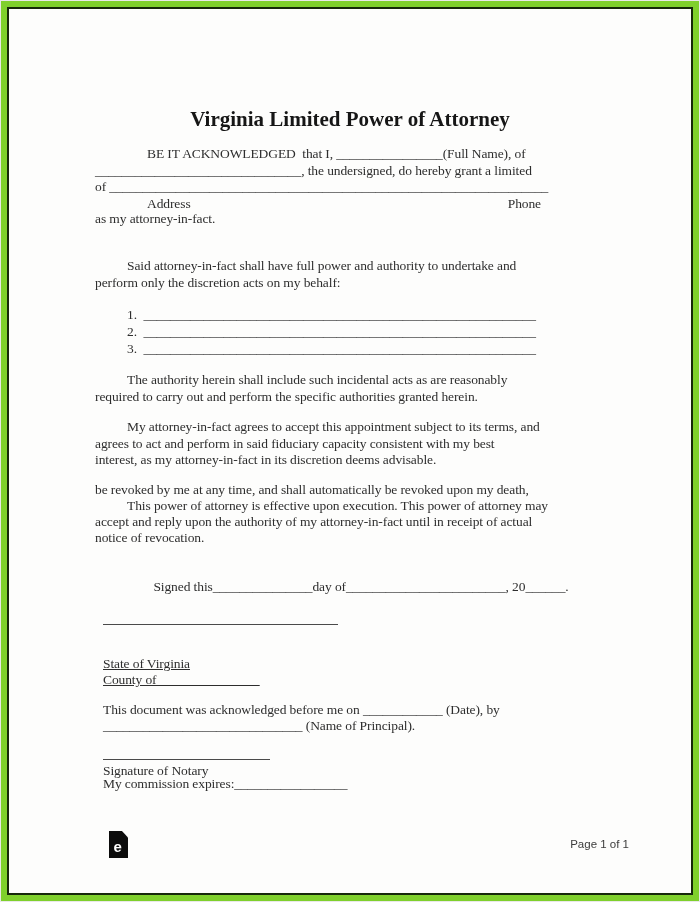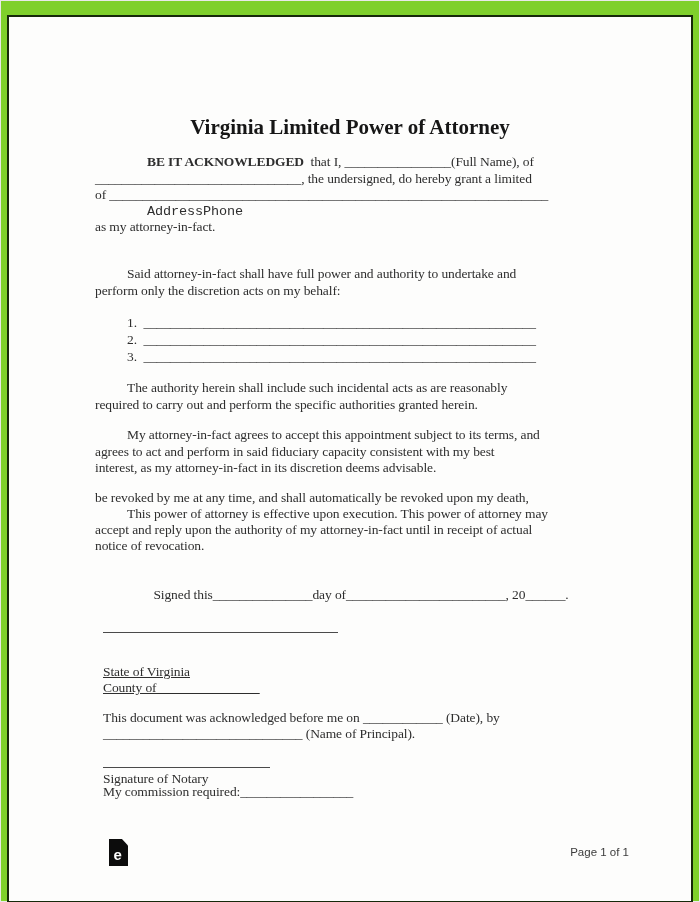--- a/index.html
+++ b/index.html
@@ -4,40 +4,40 @@
 <style>
   html,body{margin:0;padding:0;background:#ffffff;}
   .screen{
     width:700px;height:902px;box-sizing:border-box;position:relative;
     border:1px solid #e9e9e9;background:#7fd02c;padding:6px;
   }
   .page{
     width:100%;height:100%;box-sizing:border-box;position:relative;
     border:2px solid #16280a;background:#fdfdfc;overflow:hidden;
     font-family:"Liberation Serif","DejaVu Serif",serif;
-    font-size:13.5px;color:#2e2e2e;letter-spacing:-0.1px;margin-top:8px;
+    font-size:13.5px;color:#2e2e2e;letter-spacing:-0.1px;
   }
   .abs{position:absolute;}
   .doc-title{
     left:0;top:98px;width:100%;text-align:center;
     font-size:21px;font-weight:bold;color:#161616;letter-spacing:0;
   }
   .content{left:86px;width:500px;}
   .bottom{left:94px;width:500px;}
   .line{white-space:pre;display:block;}
   .lh165 .line{line-height:16.5px;height:16.5px;}
   .lh16 .line{line-height:16px;height:16px;}
   .lh17 .line{line-height:17px;height:17px;}
   .lh13 .line{line-height:13px;height:13px;}
   .ind32{padding-left:32px;}
   .ind52{padding-left:52px;}
-  .bold{font-weight:bold;}
+  .bold{font-weight:normal;}
   .labels-row{
-    display:flex;
-    padding-left:52px;padding-right:54px;height:15.5px;line-height:15.5px;font-family:Liberation Mono, monospace;
+    display:flex;justify-content:space-between;
+    padding-left:52px;padding-right:54px;height:15.5px;line-height:15.5px;
   }
   .rule{border-top:1.5px solid #4a4a4a;height:0;}
   .sig-rule{left:94px;top:615px;width:235px;}
   .notary-rule{left:94px;top:750px;width:167px;}
   .logo{
     left:100px;top:822px;width:19px;height:27px;background:#0c0c0c;
     clip-path:polygon(0 0,68% 0,100% 24%,100% 100%,0 100%);
     display:flex;align-items:center;justify-content:center;
   }
   .logo-letter{
@@ -112,21 +112,21 @@
 
     <div class="abs bottom lh16" style="top:693px;">
       <div class="line">This document was acknowledged before me on ____________ (Date), by</div>
       <div class="line">______________________________ (Name of Principal).</div>
     </div>
 
     <div class="abs rule notary-rule"></div>
 
     <div class="abs bottom lh13" style="top:755px;">
       <div class="line">Signature of Notary</div>
-      <div class="line">My commission required:_________________</div>
+      <div class="line">My commission expires:_________________</div>
     </div>
 
     <div class="abs logo">
       <span class="logo-letter">e</span>
     </div>
 
     <div class="abs page-num">Page 1 of 1</div>
 
   </div>
 </div>

